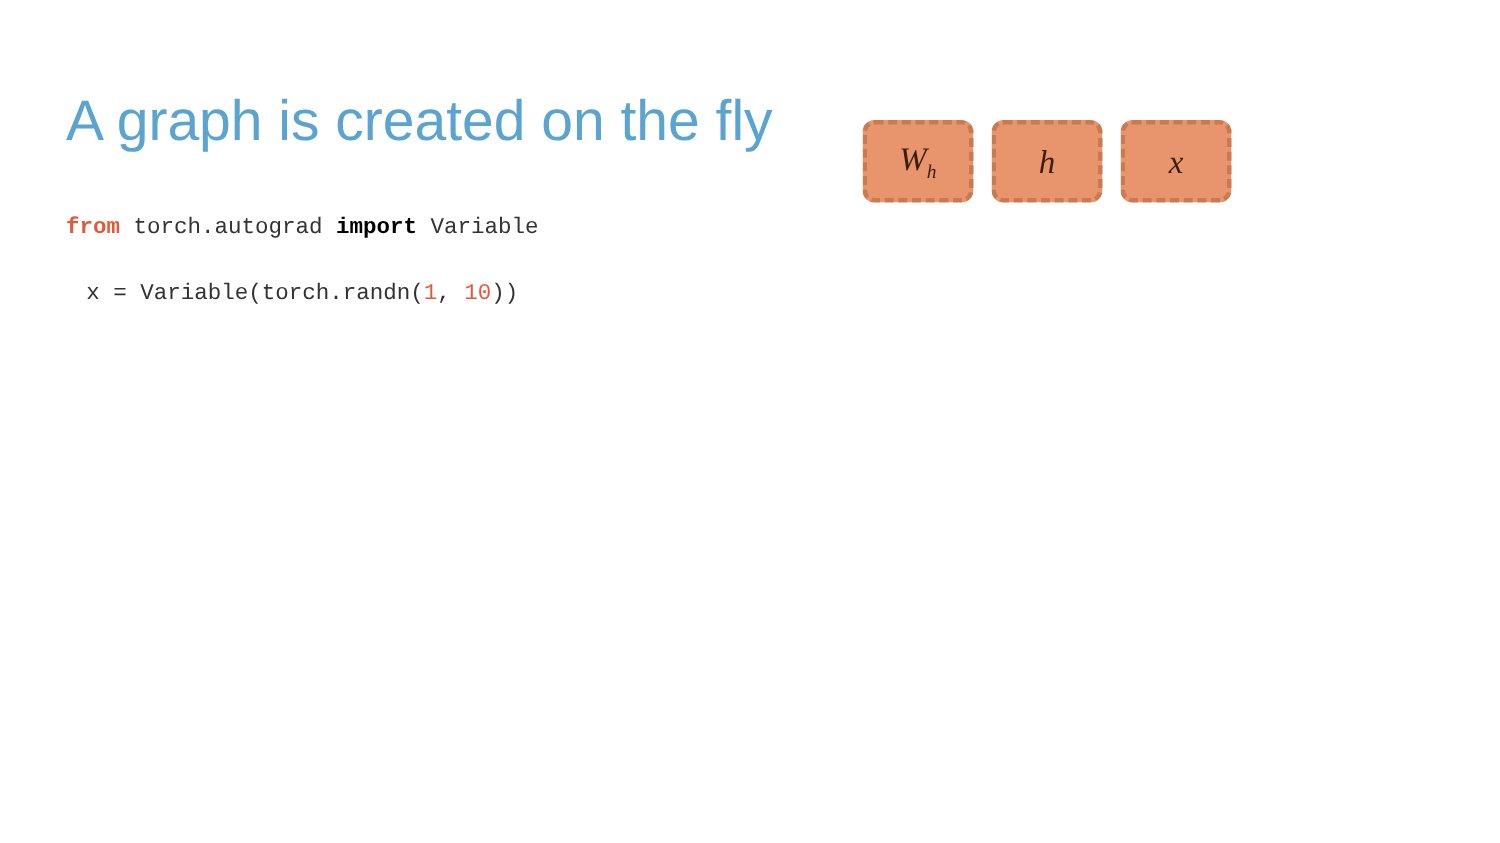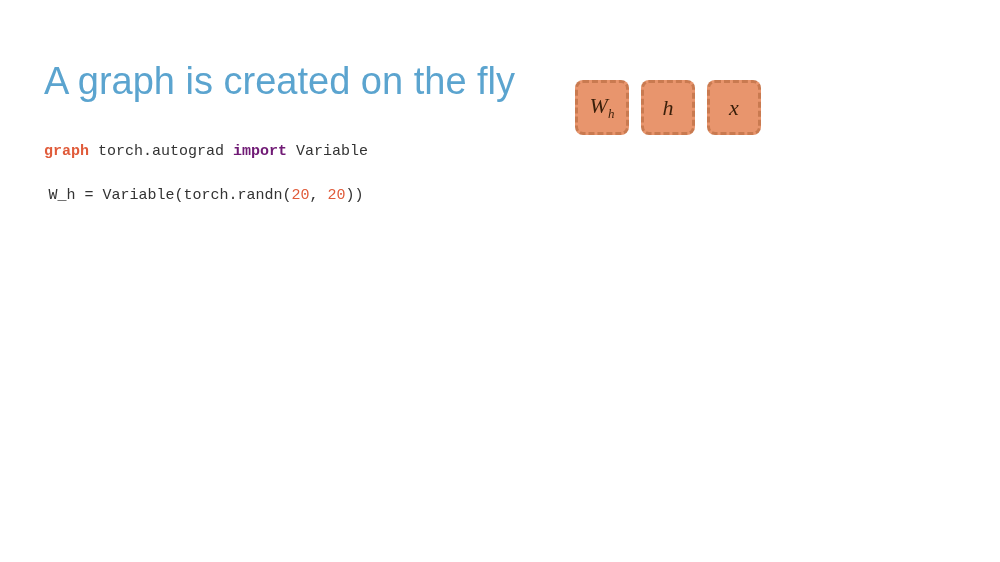--- a/index.html
+++ b/index.html
@@ -37,37 +37,37 @@
       line-height: 1.6;
     }
 
     .code-line {
       display: block;
       white-space: pre;
       color: #333;
     }
 
     .kw-from { color: #e05b3a; font-weight: bold; }
-    .kw-import { color: #701a75; font-weight: bold; }
+    .kw-import { color: #000000; font-weight: bold; }
     .num { color: #e05b3a; }
 
     .spacer { height: 20px; display: block; }
 
     
     .boxes-area {
       position: absolute;
       top: 80px;
       left: 575px;
       display: flex;
       gap: 12px;
       align-items: center;
     }
 
     .var-box {
-      width: 54px;
+      width: 74px;
       height: 55px;
       background: #e8956d;
       border: 3px dashed #c97a50;
       border-radius: 8px;
       display: flex;
       align-items: center;
       justify-content: center;
       font-size: 22px;
       color: #3a1f0a;
     }
@@ -84,23 +84,23 @@
     }
   </style>
 </head>
 <body>
 
 <div class="page">
 
   <h1 class="title">A graph is created on the fly</h1>
 
   <div class="code-block">
-    <span class="code-line"><span class="kw-from">graph</span> torch.autograd <span class="kw-import">import</span> Variable</span>
+    <span class="code-line"><span class="kw-from">from</span> torch.autograd <span class="kw-import">import</span> Variable</span>
     <span class="spacer"></span>
-    <span class="code-line">W_h = Variable(torch.randn(<span class="num">20</span>, <span class="num">20</span>))</span>
+    <span class="code-line">x = Variable(torch.randn(<span class="num">1</span>, <span class="num">10</span>))</span>
   </div>
 
   <div class="boxes-area">
     <div class="var-box">
       <span>W<sub>h</sub></span>
     </div>
     <div class="var-box">
       <span style="font-style:italic;">h</span>
     </div>
     <div class="var-box">

